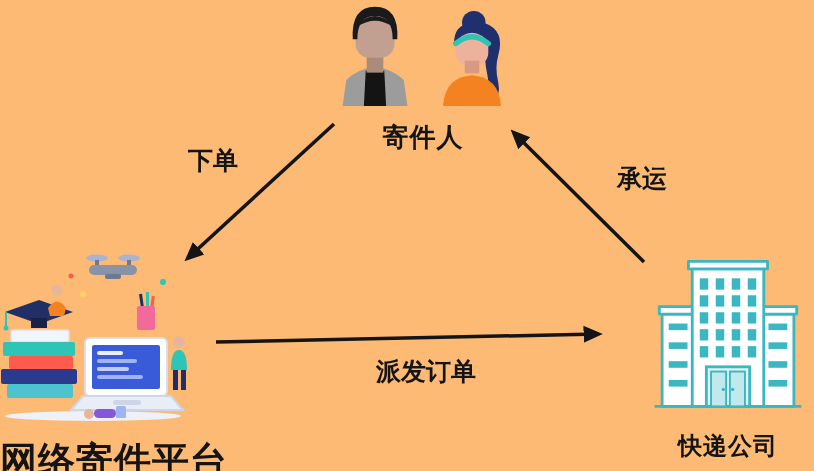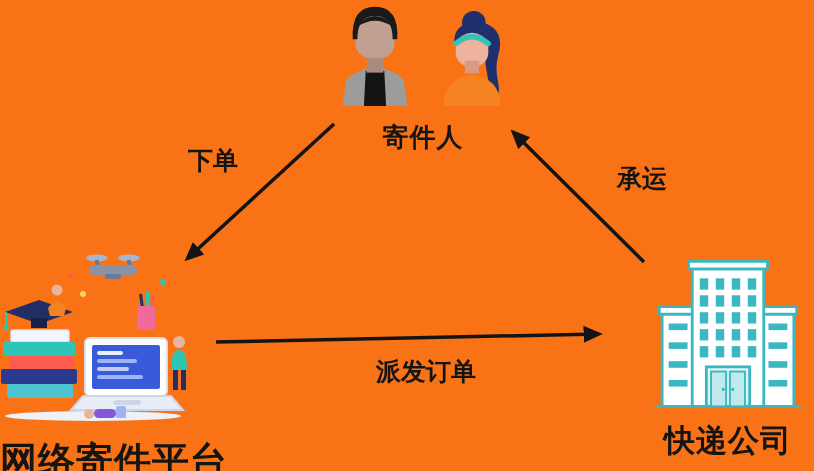--- a/index.html
+++ b/index.html
@@ -5,21 +5,21 @@
   * { margin: 0; padding: 0; box-sizing: border-box; }
   html, body { background: #ffffff; }
   body {
     font-family: "DejaVu Sans", "Liberation Sans", sans-serif;
     color: #141414;
   }
   .stage {
     position: relative;
     width: 814px;
     height: 471px;
-    background: #f97316;
+    background: #fdba74;
     overflow: hidden;
   }
   .overlay {
     position: absolute;
     left: 0; top: 0;
     width: 814px; height: 471px;
     pointer-events: none;
   }
   .node { position: absolute; text-align: center; }
   .node-label {
@@ -35,21 +35,21 @@
     align-items: flex-end;
     gap: 14px;
     height: 104px;
   }
   .node-sender .node-label { font-size: 26px; margin-top: 14px; }
 
   .node-platform { left: 0px; top: 246px; width: 192px; }
   .node-platform .node-label { font-size: 37px; margin-top: 8px; }
 
   .node-courier { left: 648px; top: 252px; width: 160px; }
-  .node-courier .node-label { font-size: 31px; margin-top: 4px; }
+  .node-courier .node-label { font-size: 24px; margin-top: 14px; }
 
   .edge-label {
     position: absolute;
     font-weight: 700;
     font-size: 25px;
     color: #141414;
     text-align: center;
     white-space: nowrap;
   }
   .el-order    { left: 166px; top: 144px; width: 72px; text-align: right; }

